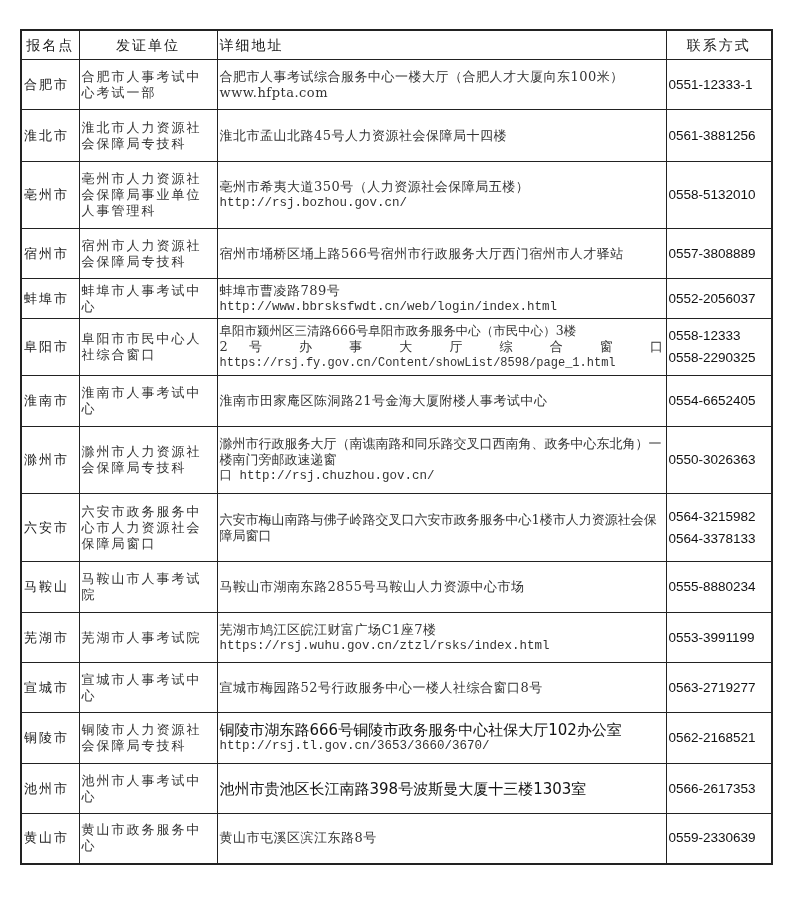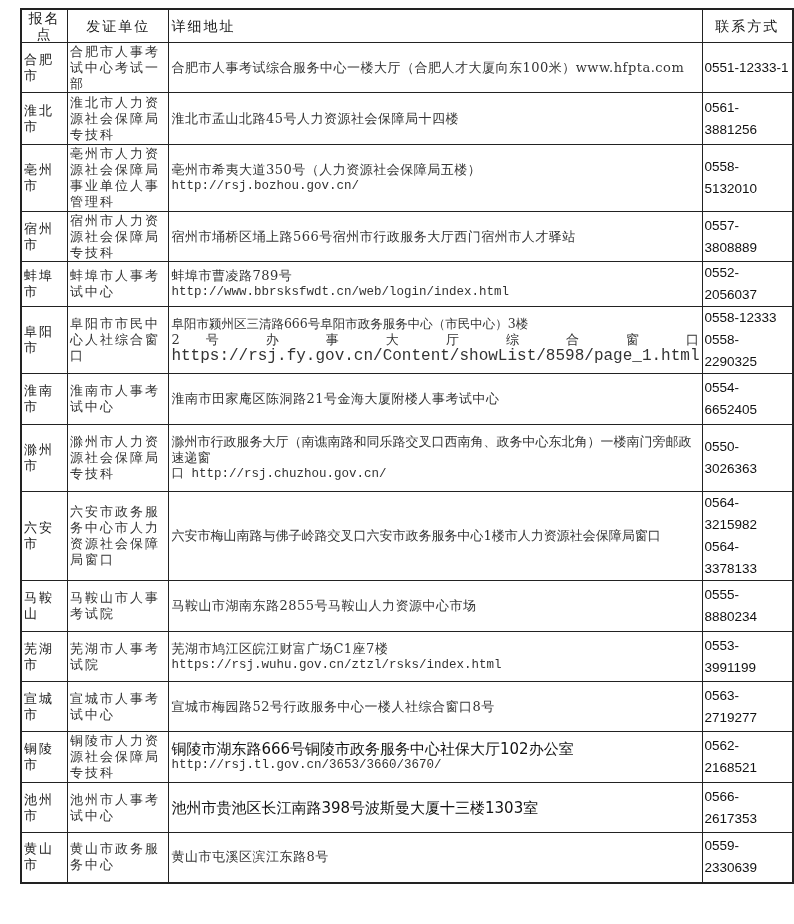--- a/index.html
+++ b/index.html
@@ -1,18 +1,18 @@
 <!DOCTYPE html>
 <html><head>
 <meta charset="utf-8">
 <style>
   html, body { margin: 0; padding: 0; background: #ffffff; }
   body { width: 794px; height: 924px; position: relative; overflow: hidden;
          font-family: "DejaVu Serif", "Liberation Serif", serif; color: #1a1a1a; }
-  table { position: absolute; left: 20px; top: 8px; border-collapse: collapse;
+  table { position: absolute; left: 20px; top: 29px; border-collapse: collapse;
           table-layout: fixed; border: 2px solid #222; }
   td, th { border: 1px solid #222; padding: 0 2px; vertical-align: middle;
            font-size: 13px; line-height: 16px; overflow: hidden; font-weight: normal; }
   th { font-size: 14px; letter-spacing: 2px; height: 28px; text-align: center; }
   th.addr-h { text-align: left; }
   td.city { letter-spacing: 2px; text-align: left; font-family: Liberation Serif, serif; }
   td.unit { letter-spacing: 2px; color: #333; }
   td.addr { color: #333; letter-spacing: 0.5px; }
   td.addr span { display: block; }
   td.addr .url { font-family: "Liberation Mono", "DejaVu Sans Mono", monospace; font-size: 12.5px; letter-spacing: 0; }
@@ -97,21 +97,21 @@
           <span>0552-2056037</span>
         </td>
     </tr>
 
     <tr style="height:57px">
       <td class="city">阜阳市</td>
       <td class="unit">阜阳市市民中心人社综合窗口</td>
       <td class="addr">
         <span style="font-size:12.5px;letter-spacing:0">阜阳市颍州区三清路666号阜阳市政务服务中心（市民中心）3楼</span>
         <span class="just">2 号 办 事 大 厅 综 合 窗 口</span>
-        <span class="url" style="font-size:16px;text-align:right">https://rsj.fy.gov.cn/Content/showList/8598/page_1.html</span>
+        <span class="url" style="font-size:12px;text-align:left">https://rsj.fy.gov.cn/Content/showList/8598/page_1.html</span>
       </td>
       <td class="phone">
         <span>0558-12333</span>
         <span>0558-2290325</span>
       </td>
     </tr>
 
     <tr style="height:51px">
       <td class="city">淮南市</td>
       <td class="unit">淮南市人事考试中心</td>

